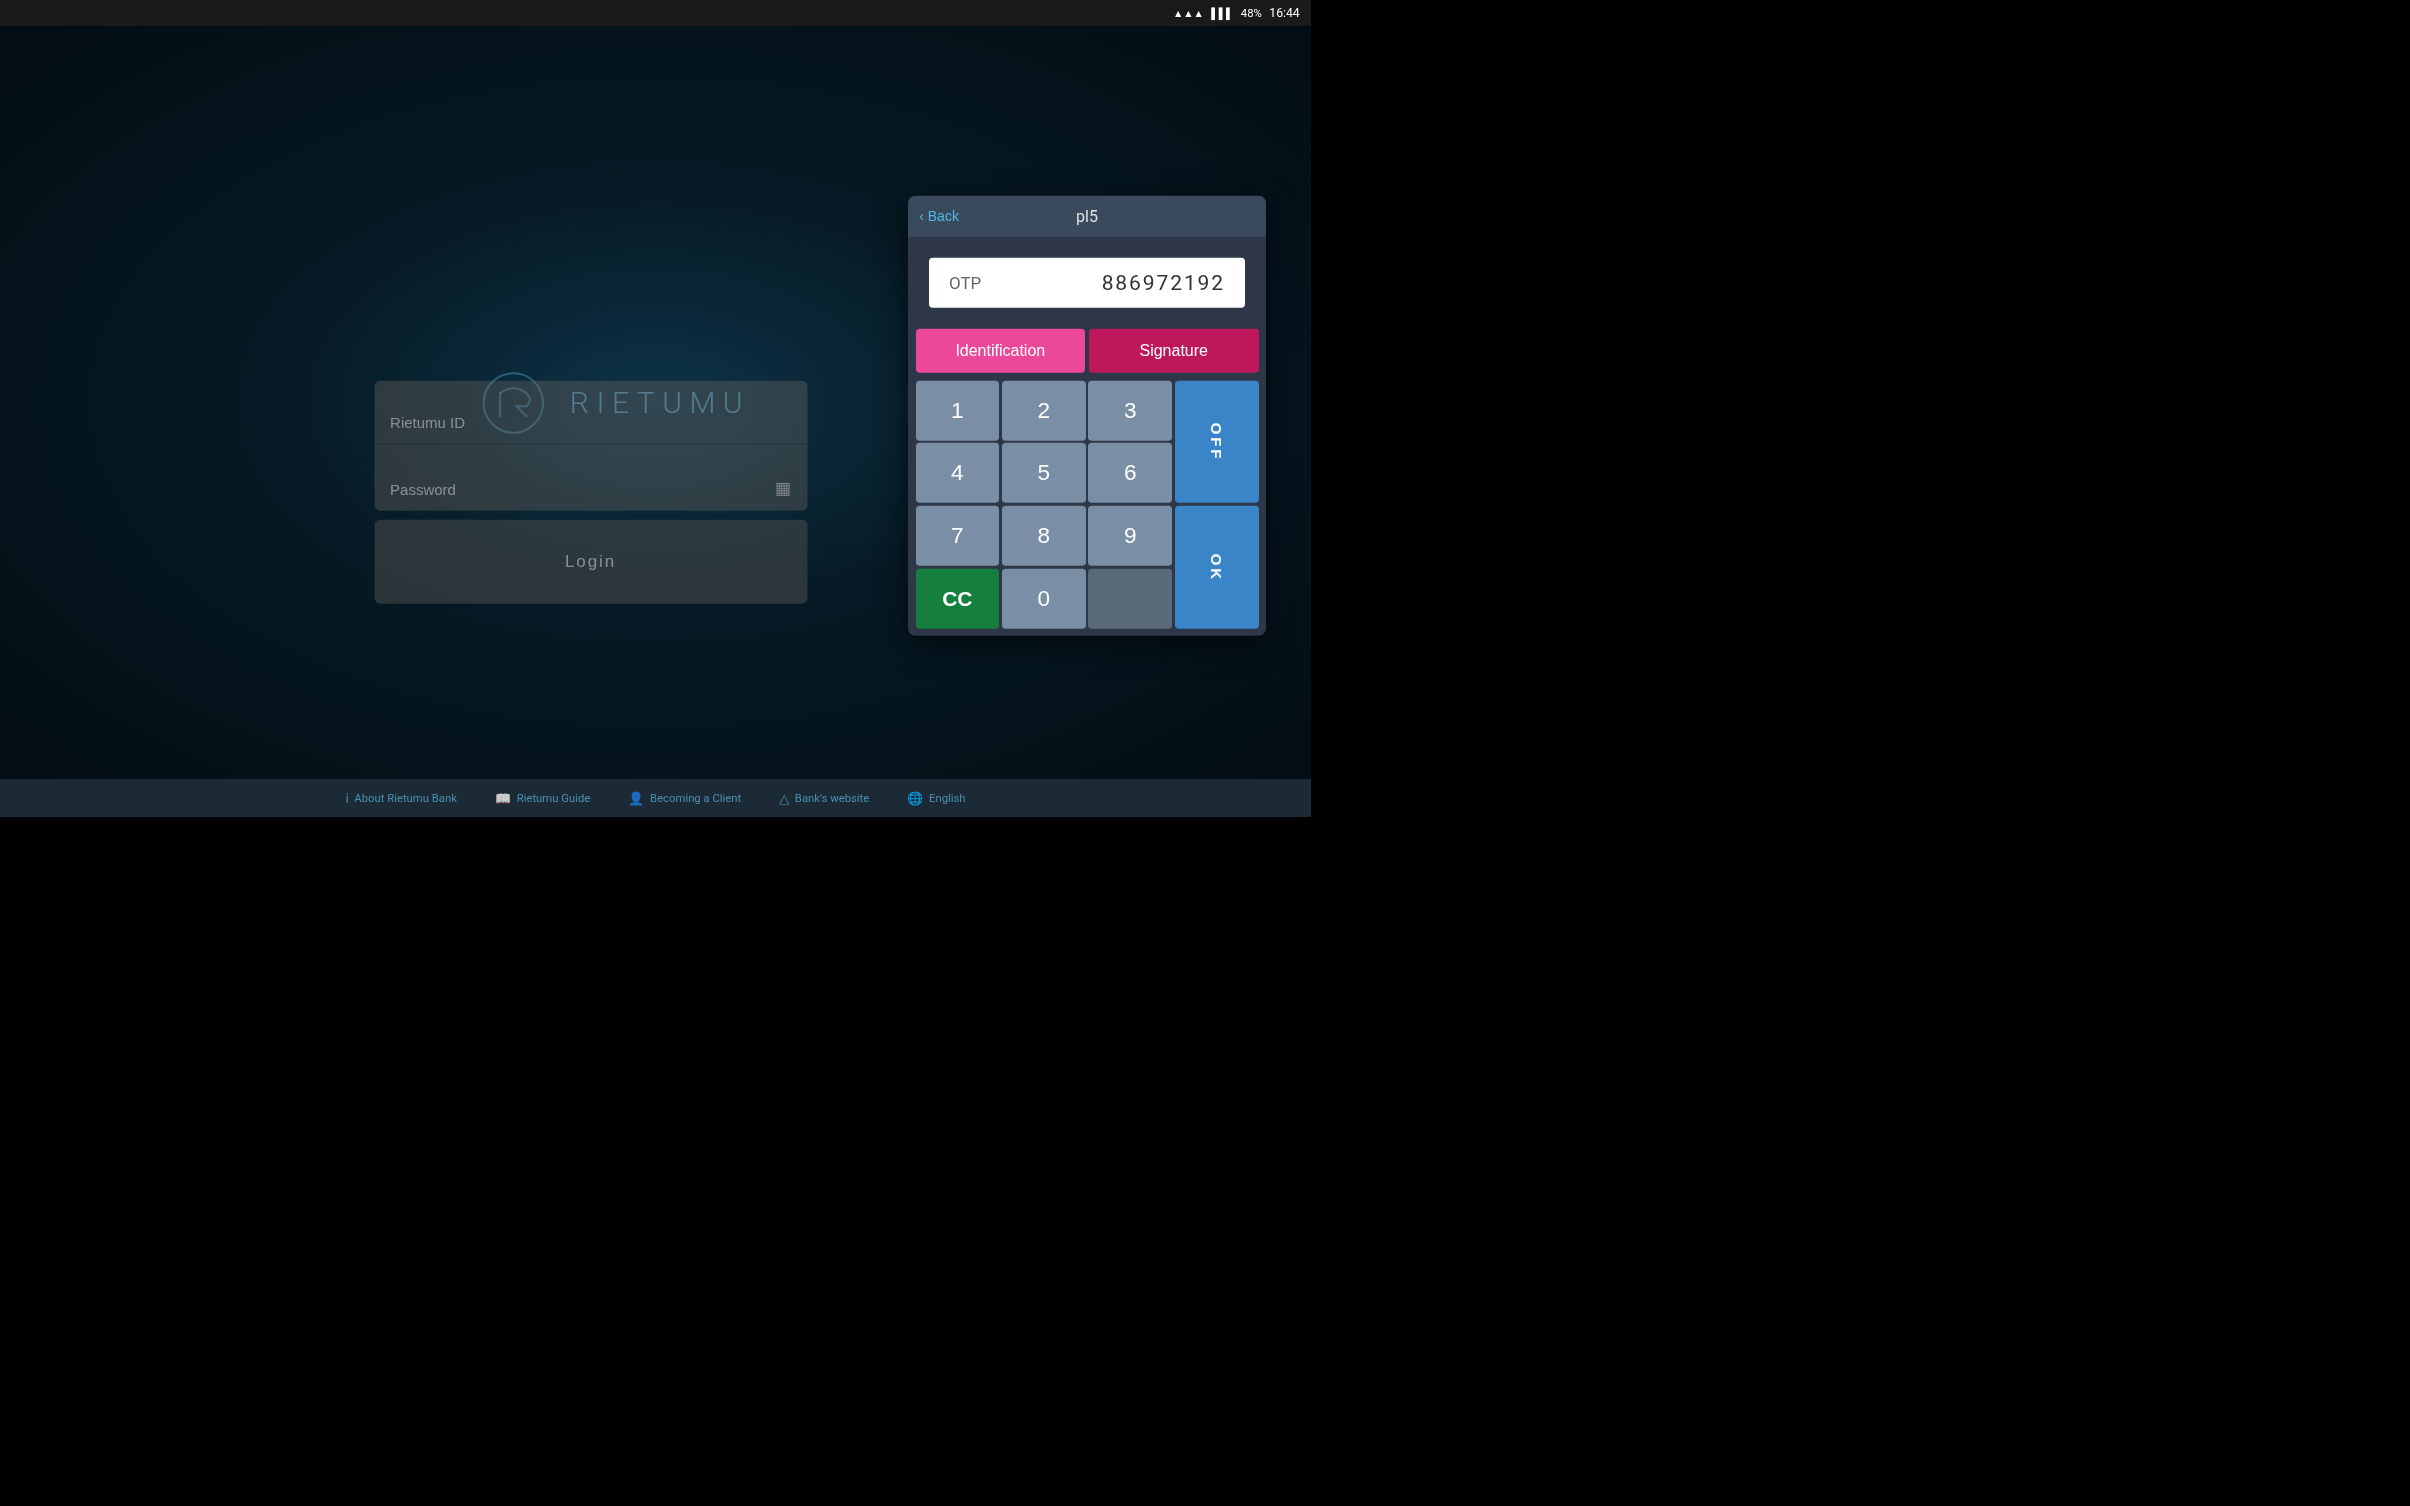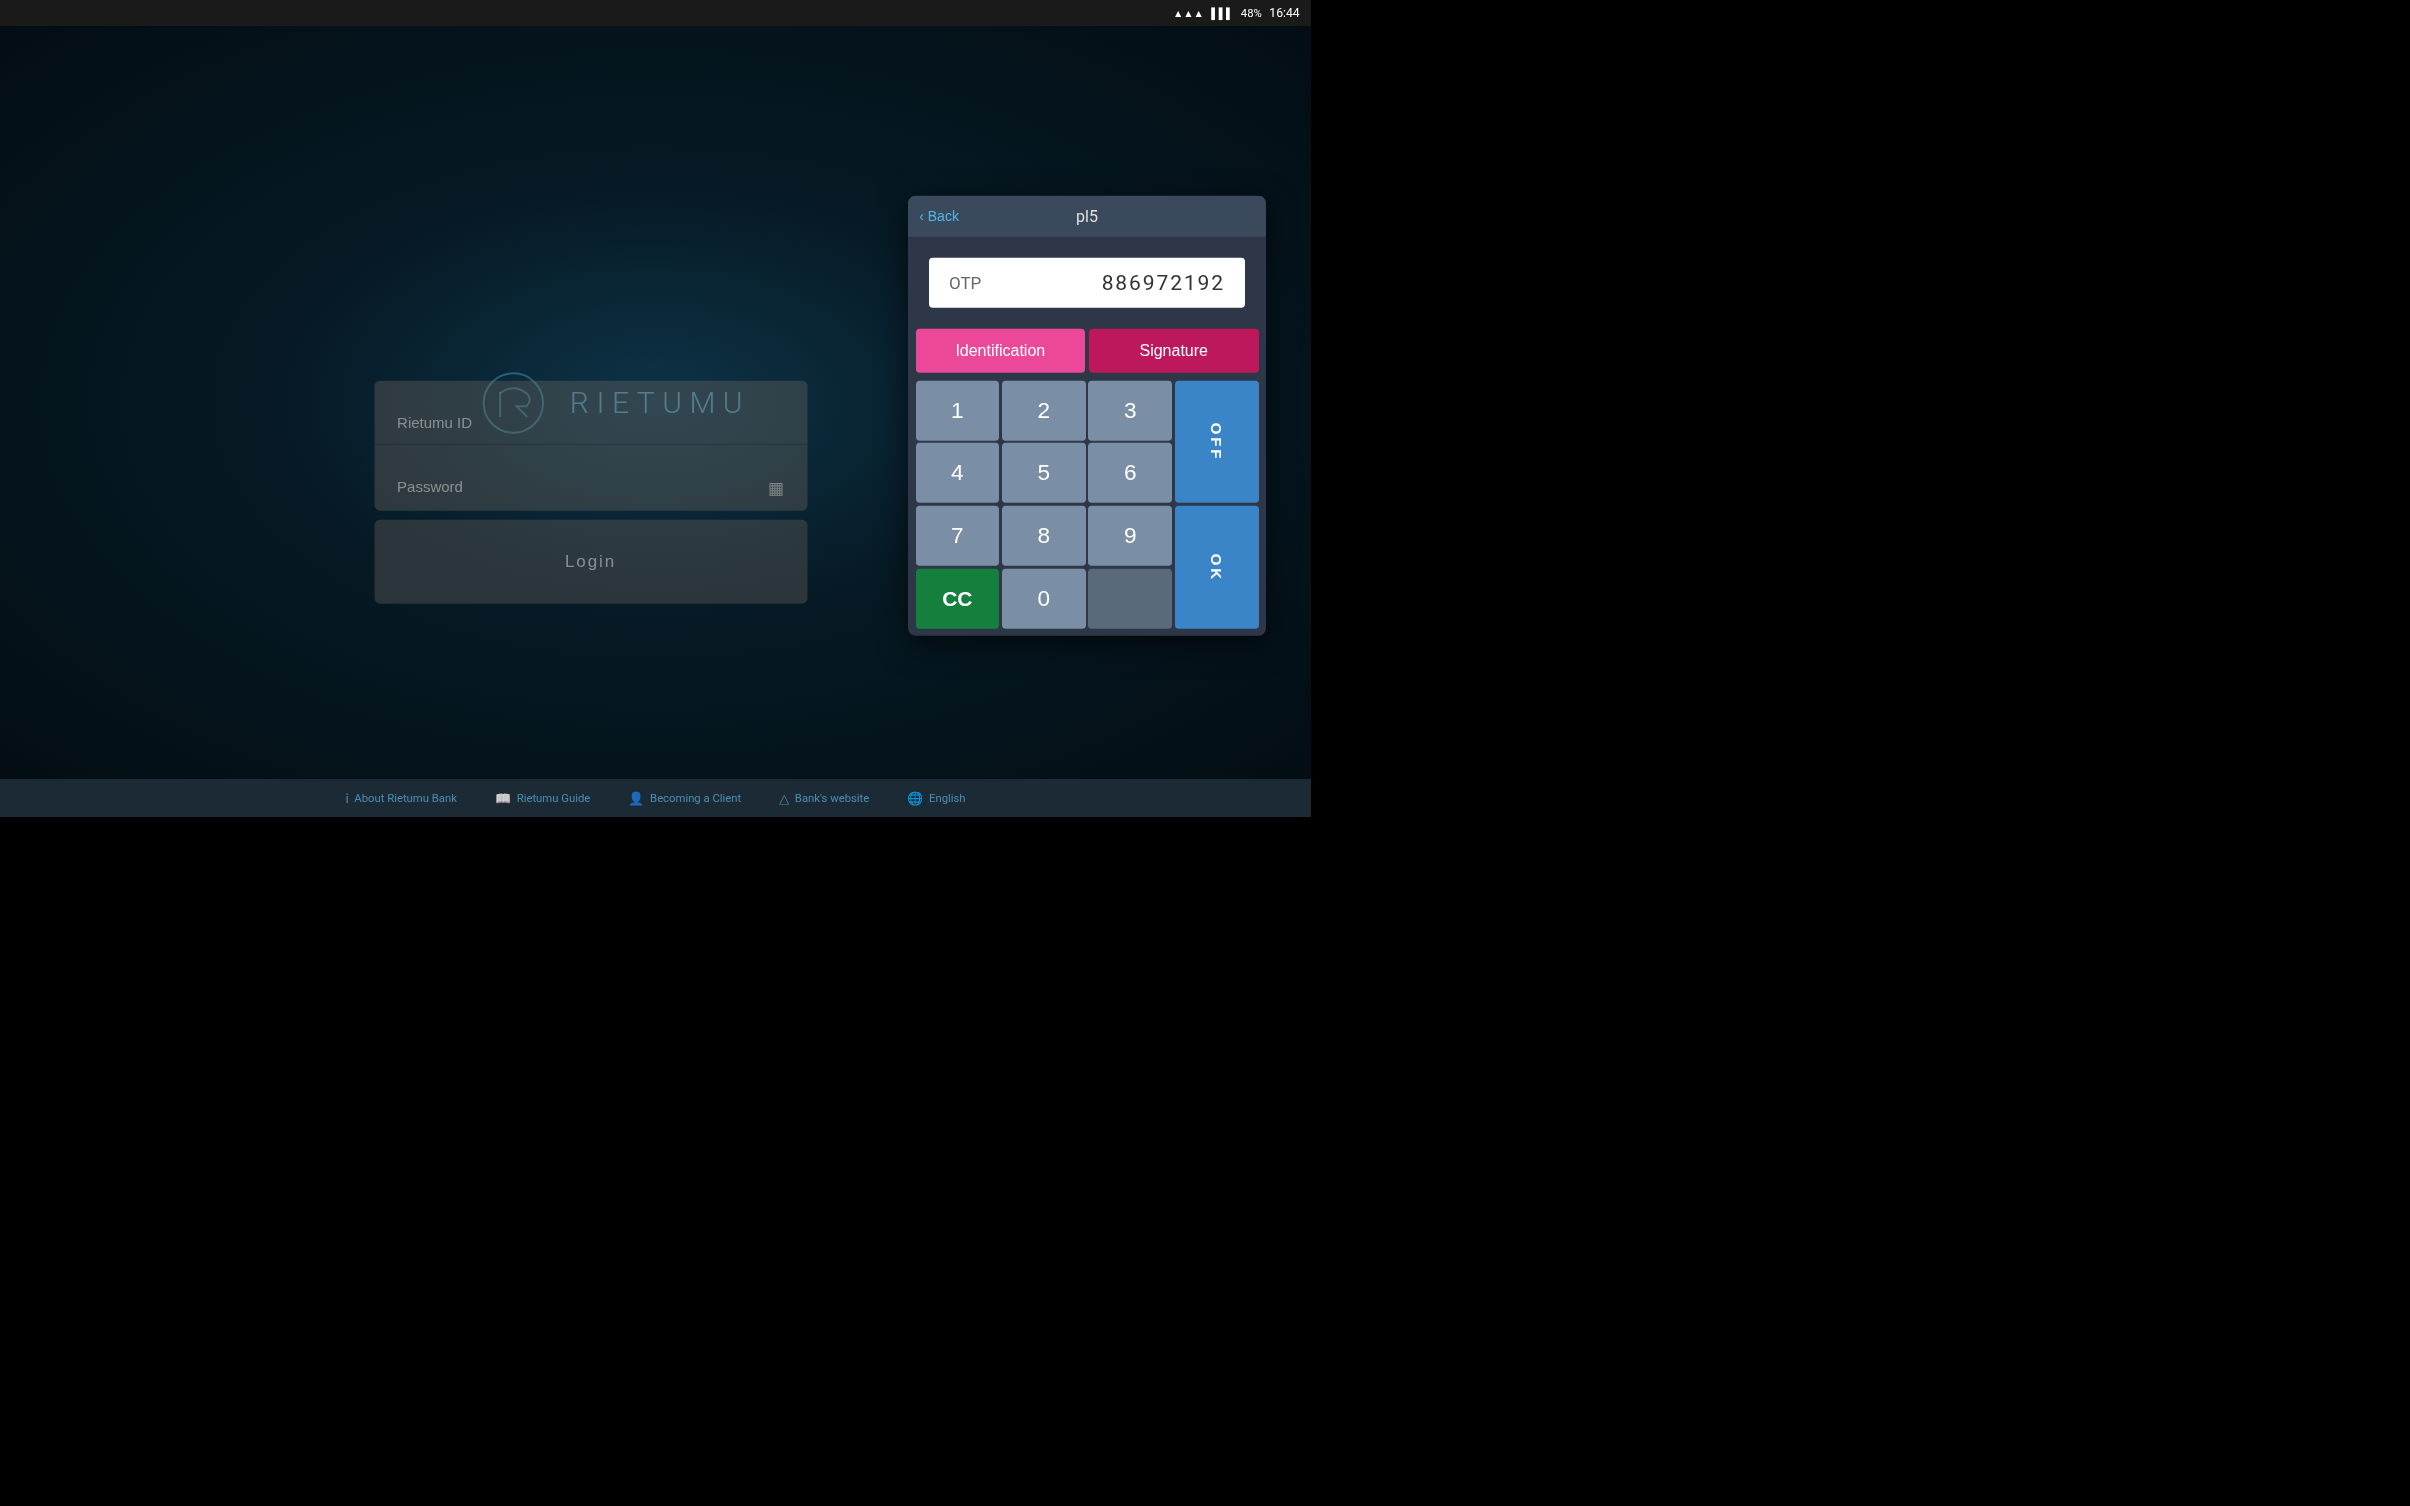--- a/index.html
+++ b/index.html
@@ -79,22 +79,22 @@
 
     .input-group {
       background: rgba(120, 110, 100, 0.35);
       border-radius: 5.6px;
       overflow: hidden;
       margin-bottom: 1.9px;
     }
 
     .input-field {
       display: flex;
-      align-items: flex-start;
-      padding: 13px 23px;
+      align-items: flex-end;
+      padding: 13px 16px;
       border-bottom: 0.9px solid rgba(0,0,0,0.2);
       margin-top: 20px;
     }
     .input-field:last-child { border-bottom: none; }
 
     .input-field input {
       background: transparent;
       border: none;
       outline: none;
       color: rgba(200,200,200,0.6);

